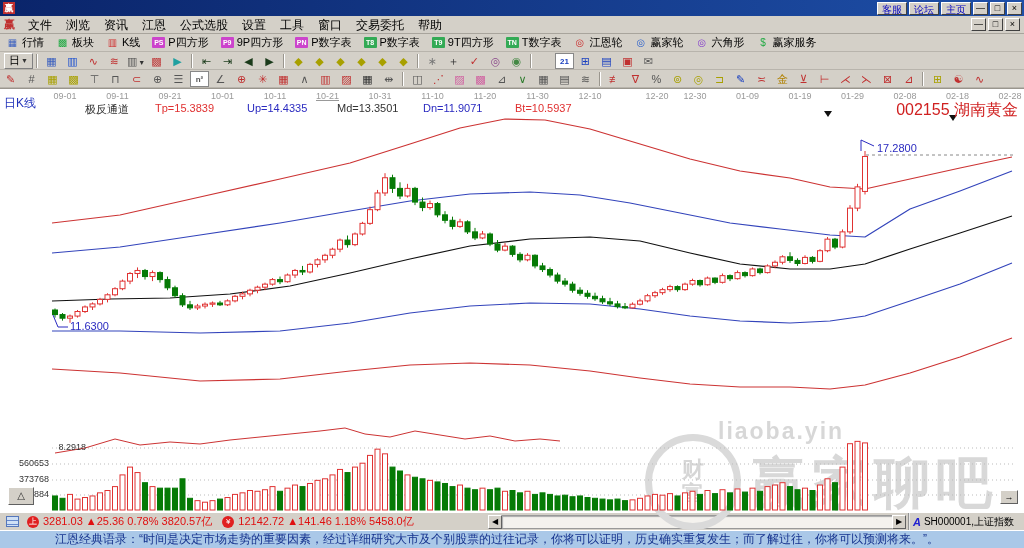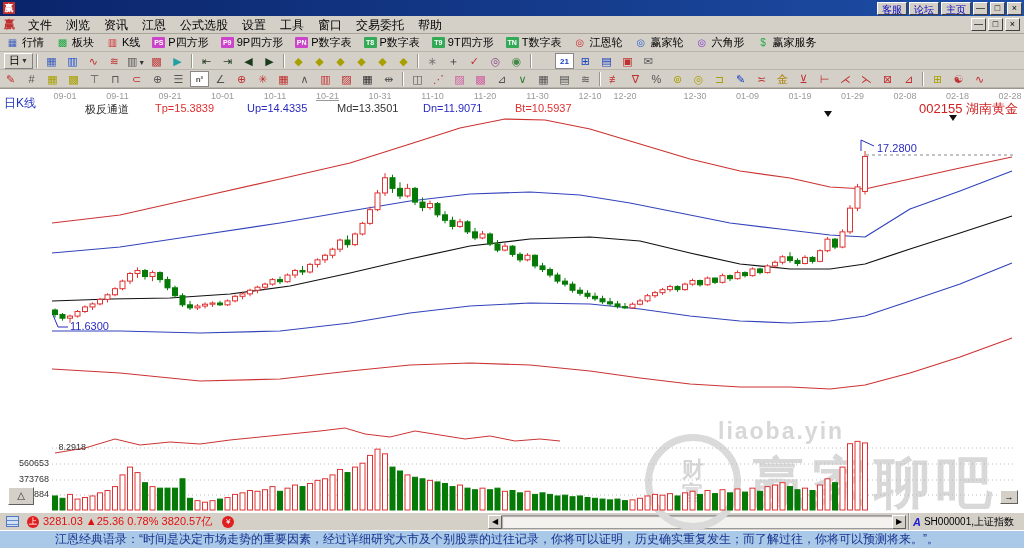--- a/index.html
+++ b/index.html
@@ -34,21 +34,21 @@
   #chart-svg { position:absolute; left:0; top:0; z-index:2; }
   .wm { position:absolute; color:#cccccc; z-index:1; white-space:nowrap; }
   #wm-qq { left:703px; top:325px; font-size:23px; font-weight:bold; color:#c9c9c9; letter-spacing:1px; }
   #wm-liaoba { left:750px; top:357px; font-size:56px; font-weight:bold; color:#d8d8d8; letter-spacing:6px; }
   #wm-seal { left:645px; top:345px; width:96px; height:96px; border:7px solid #dadada; border-radius:50%; display:flex; flex-direction:column; align-items:center; justify-content:center; font-size:22px; font-weight:bold; color:#d6d6d6; line-height:24px; }
   #wm-url { position:absolute; left:718px; top:418px; font-size:23px; font-weight:bold; color:rgba(150,150,150,0.38); z-index:40; letter-spacing:2px; }
   .ov { position:absolute; z-index:3; white-space:nowrap; }
   #pane-label { left:4px; top:6px; font-size:12px; color:#2233bb; }
   .date-lab { top:2px; width:34px; text-align:center; font-size:9px; color:#999; }
   .ind { top:13px; font-size:11px; }
-  #symbol-label { right:6px; top:11px; font-size:13px; color:#d02020; }
+  #symbol-label { right:6px; top:11px; font-size:16px; color:#d02020; }
   #high-label { left:877px; top:53px; font-size:11px; color:#2a2ac0; }
   #low-label { left:70px; top:231px; font-size:11px; color:#2a2ac0; }
   .scale-lab { left:0; width:49px; text-align:right; font-size:9px; color:#333; }
   #collapse-btn { left:8px; top:398px; width:26px; height:18px; background:#d4d0c8; border:1px solid; border-color:#fff #606060 #606060 #fff; font-size:10px; text-align:center; line-height:16px; color:#333; z-index:4; }
   #scroll-right-btn { left:1000px; top:401px; width:18px; height:14px; background:#d4d0c8; border:1px solid; border-color:#fff #606060 #606060 #fff; font-size:9px; text-align:center; line-height:12px; z-index:4; }
   
   #statusbar { position:absolute; left:0; top:512px; width:1024px; height:18px; background:#d4d0c8; border-top:1px solid #fff; font-size:11px; display:flex; align-items:center; }
   .sb-ico-grid { width:13px; height:11px; margin:0 4px 0 6px; background:linear-gradient(#6688cc,#6688cc) 0 3px/13px 1px no-repeat, linear-gradient(#6688cc,#6688cc) 0 7px/13px 1px no-repeat, #cfe0f5; border:1px solid #5577bb; }
   .sb-ico-red { width:12px; height:12px; border-radius:50%; background:#e02020; color:#fff; font-size:8px; line-height:12px; text-align:center; margin:0 4px; }
   .sb-red { color:#e01010; }
@@ -583,21 +583,21 @@
       <div class="ov date-lab" style="left: 100.5px;">09-11</div>
       <div class="ov date-lab" style="left: 153px;">09-21</div>
       <div class="ov date-lab" style="left: 205.5px;">10-01</div>
       <div class="ov date-lab" style="left: 258px;">10-11</div>
       <div class="ov date-lab" style="left: 310.5px; text-decoration: underline;">10-21</div>
       <div class="ov date-lab" style="left: 363px;">10-31</div>
       <div class="ov date-lab" style="left: 415.5px;">11-10</div>
       <div class="ov date-lab" style="left: 468px;">11-20</div>
       <div class="ov date-lab" style="left: 520.5px;">11-30</div>
       <div class="ov date-lab" style="left: 573px;">12-10</div>
-      <div class="ov date-lab" style="left: 608px;">12-20</div>
+      <div class="ov date-lab" style="left: 640px;">12-20</div>
       <div class="ov date-lab" style="left: 678px;">12-30</div>
       <div class="ov date-lab" style="left: 730.5px;">01-09</div>
       <div class="ov date-lab" style="left: 783px;">01-19</div>
       <div class="ov date-lab" style="left: 835.5px;">01-29</div>
       <div class="ov date-lab" style="left: 888px;">02-08</div>
       <div class="ov date-lab" style="left: 940.5px;">02-18</div>
       <div class="ov date-lab" style="left: 993px;">02-28</div>
     </div>
   <div class="ov ind" id="indicator-name" style="left:85px;color:#333">极反通道</div>
   <div id="indicator-values">
@@ -619,20 +619,21 @@
   <div class="ov" id="collapse-btn">△</div>
   <div class="ov" id="scroll-right-btn">→</div>
 </div>
 <div id="wm-url">liaoba.yin</div>
 
 <div id="statusbar">
   <span class="sb-ico-grid"></span>
   <span class="sb-ico-red">上</span>
   <span class="sb-red">3281.03 ▲25.36 0.78% 3820.57亿</span>
   <span class="sb-ico-red" style="margin-left:10px">¥</span>
+  <span class="sb-red">12142.72 ▲141.46 1.18% 5458.0亿</span>
   <span id="sb-scroll">
     <span class="sb-arrow">◀</span>
     <span id="sb-track"></span>
     <span class="sb-arrow">▶</span>
   </span>
   <span id="sb-right">
     <span class="a-ico">A</span>
     <span class="txt">SH000001,上证指数</span>
   </span>
 </div>

